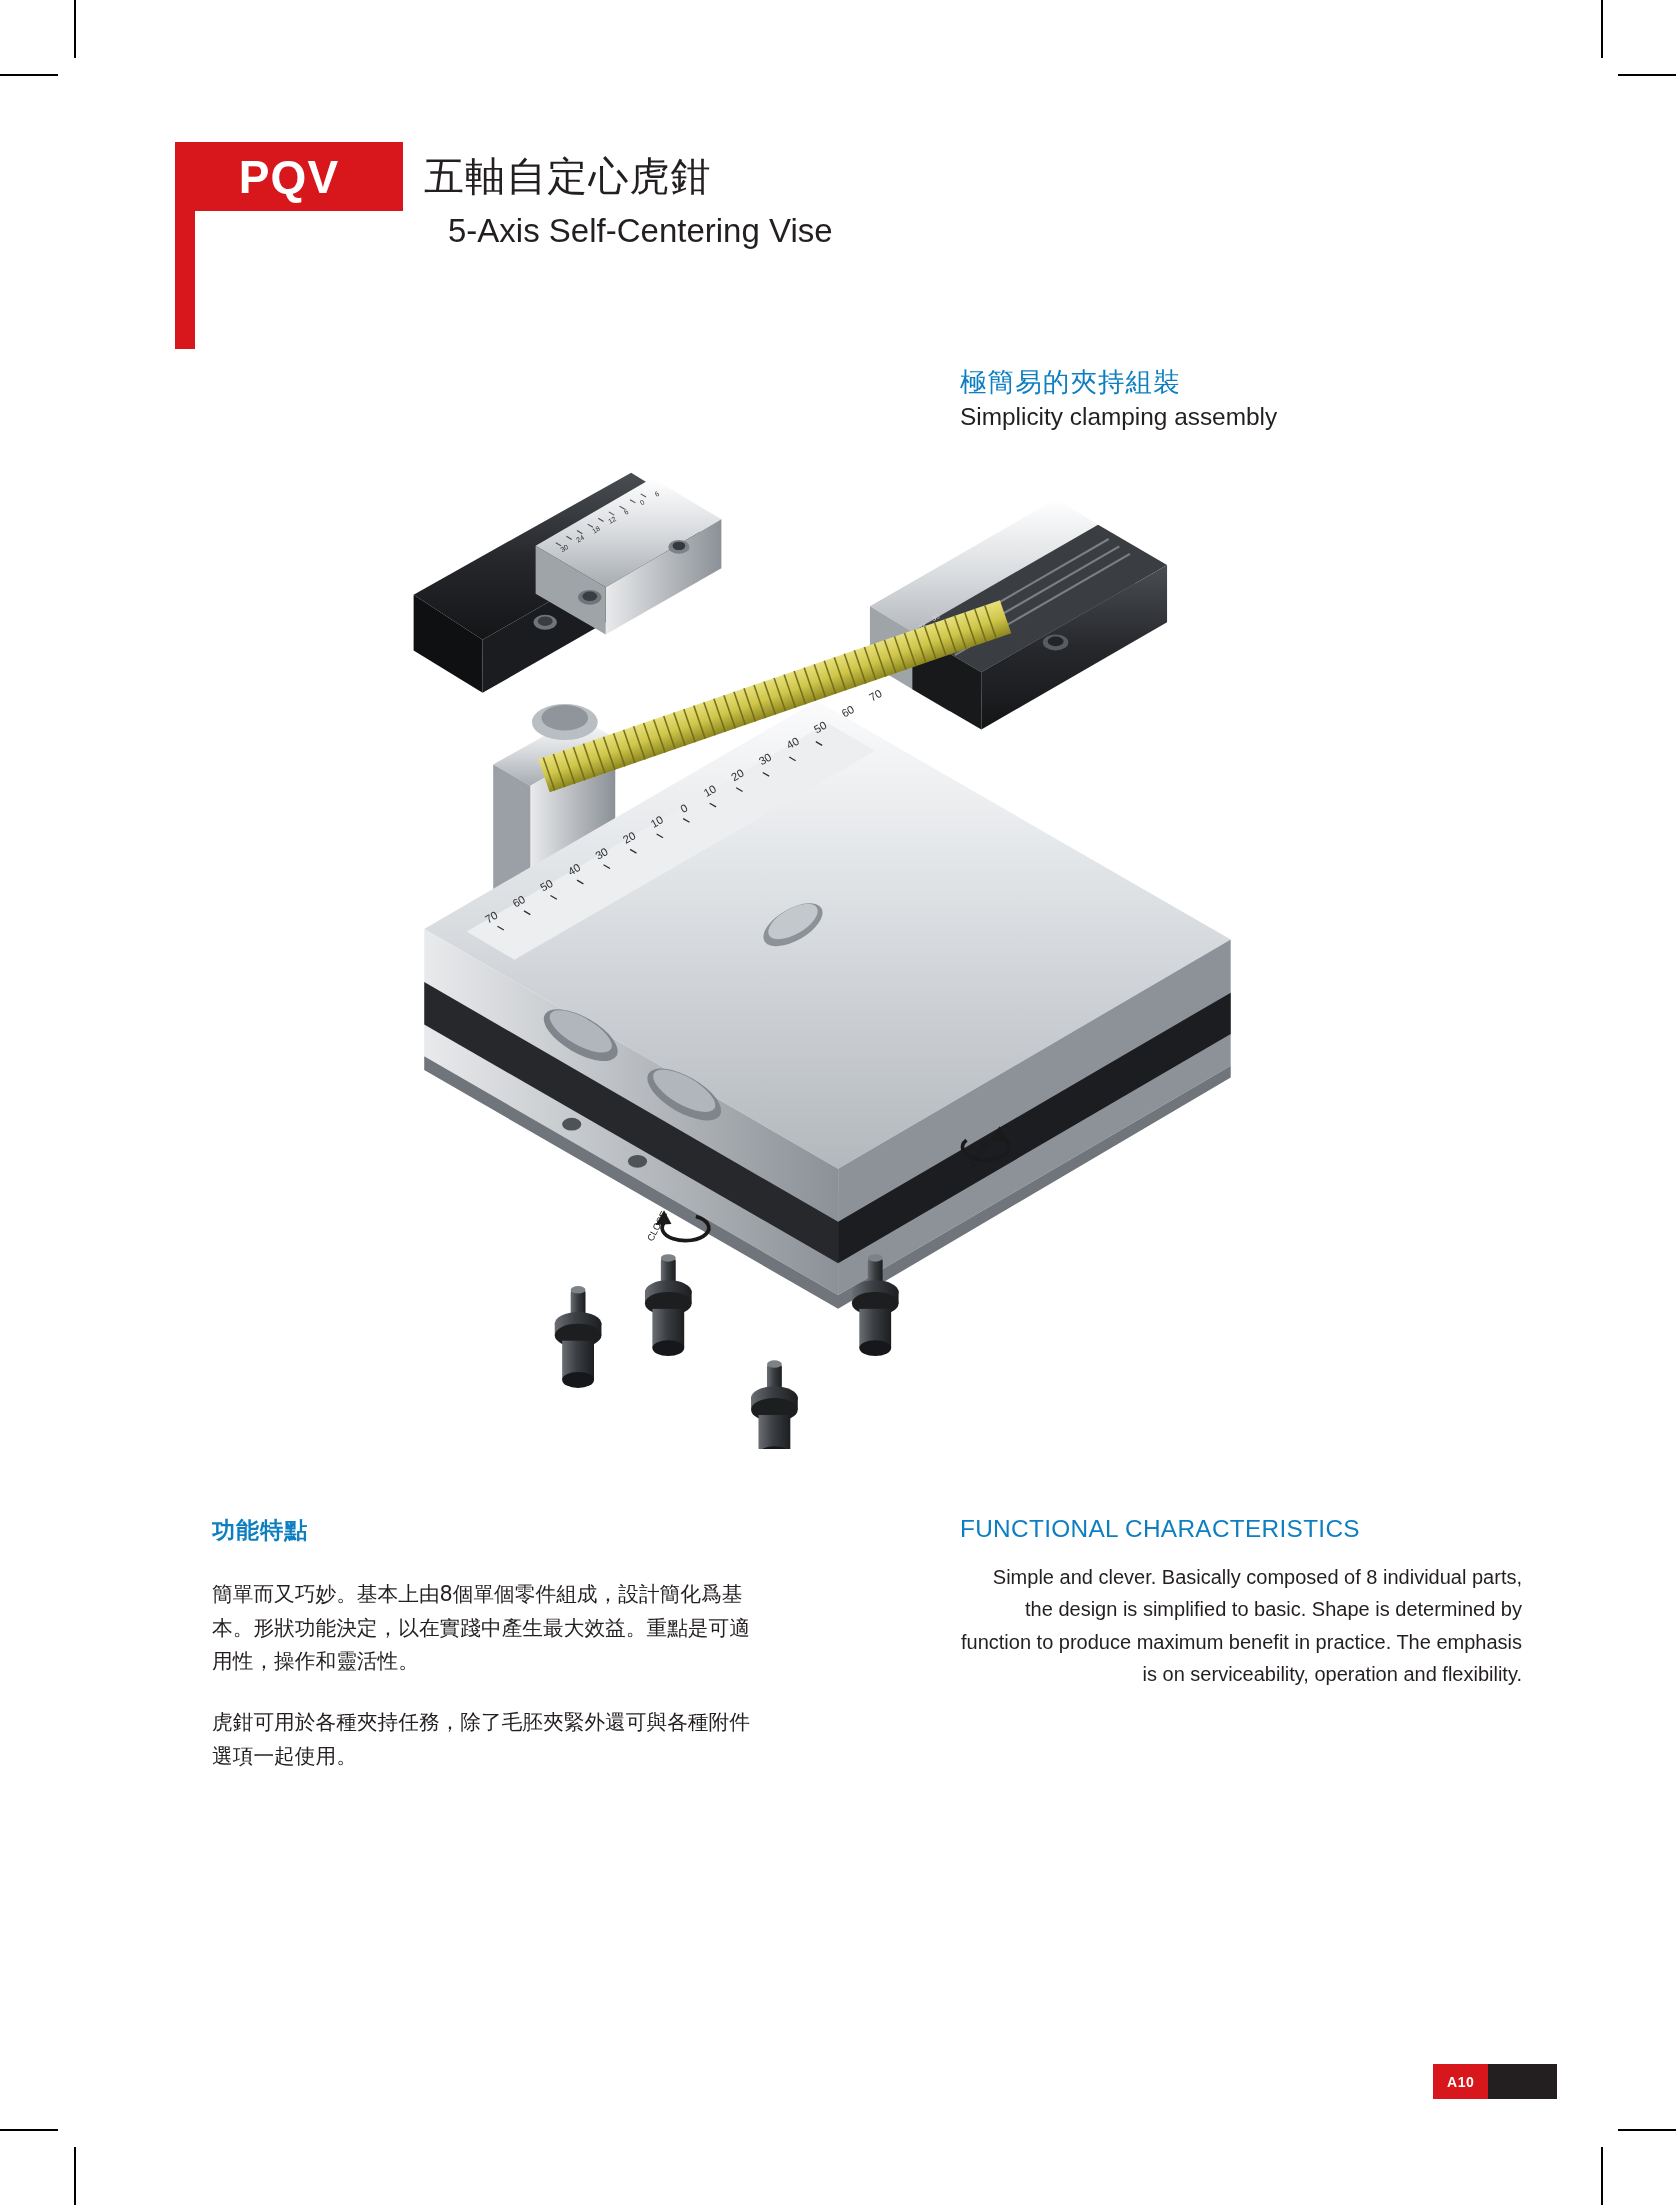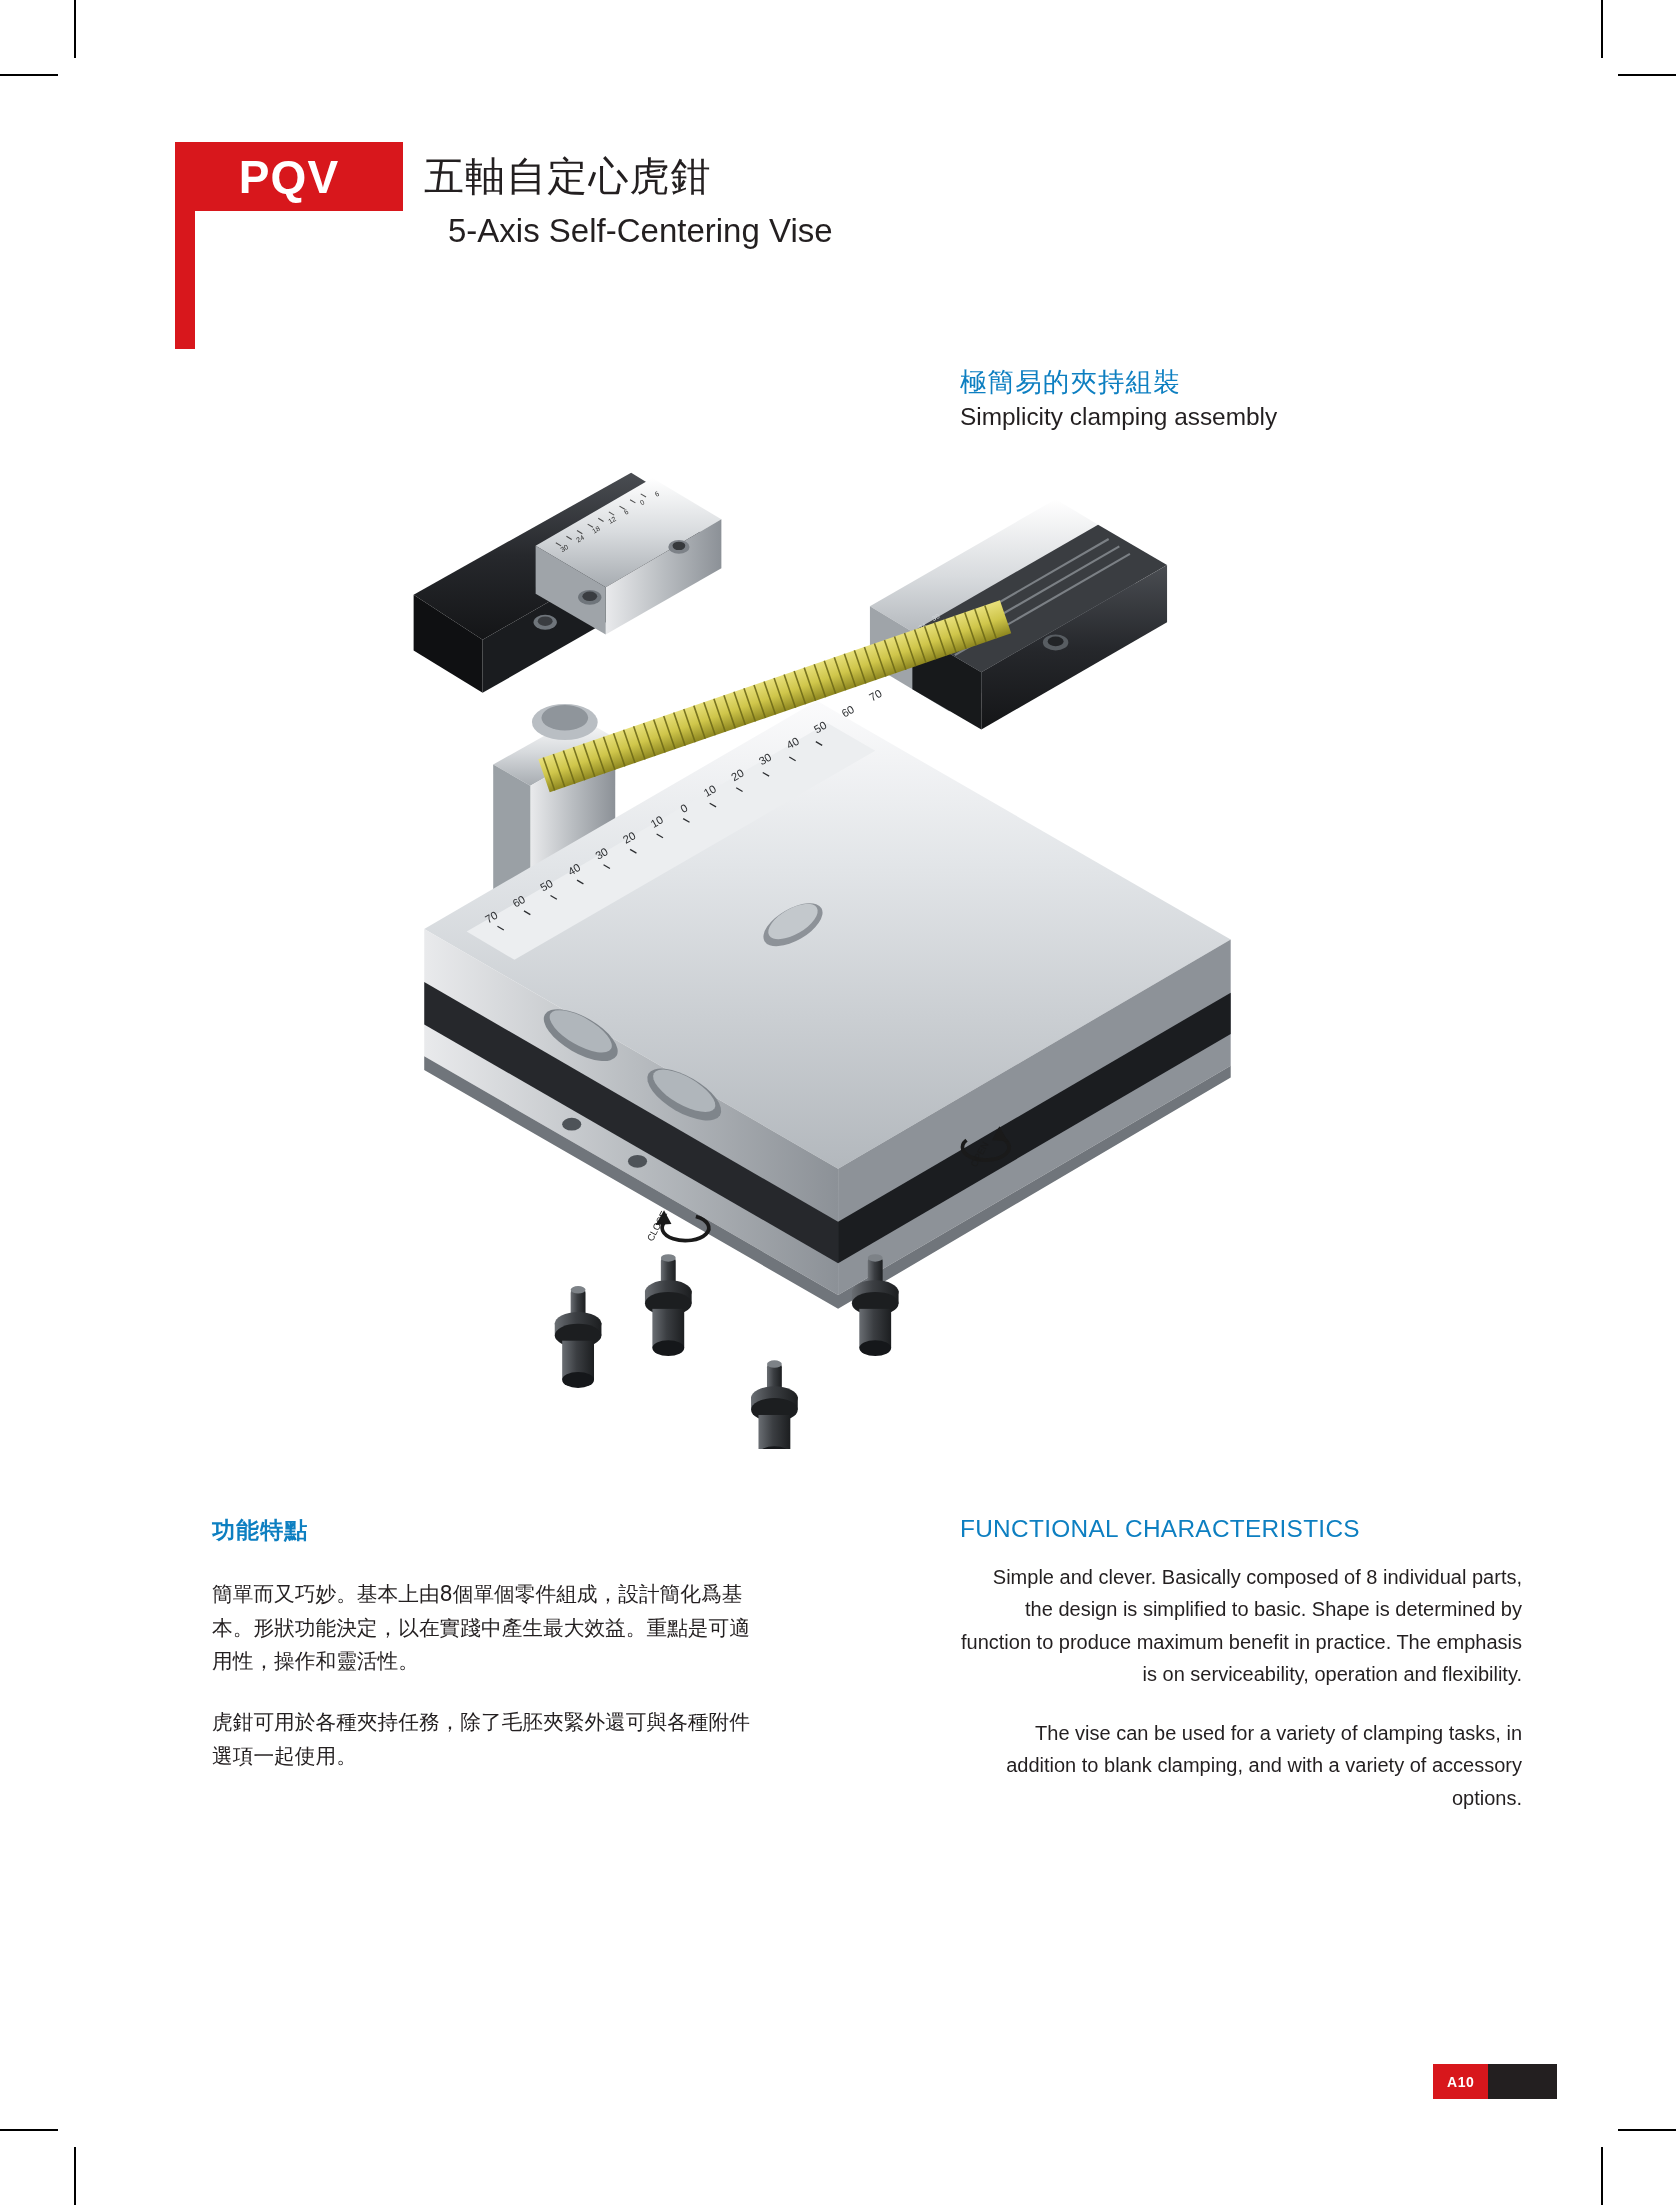--- a/index.html
+++ b/index.html
@@ -404,20 +404,19 @@
 
 <div class="col col-left">
   <div class="head-cn">功能特點</div>
   <p class="para-cn">簡單而又巧妙。基本上由8個單個零件組成，設計簡化爲基本。形狀功能決定，以在實踐中產生最大效益。重點是可適用性，操作和靈活性。</p>
   <p class="para-cn">虎鉗可用於各種夾持任務，除了毛胚夾緊外還可與各種附件選項一起使用。</p>
 </div>
 
 <div class="col col-right">
   <div class="head-en">FUNCTIONAL CHARACTERISTICS</div>
   <p class="para-en">Simple and clever. Basically composed of 8 individual parts, the design is simplified to basic. Shape is determined by function to produce maximum benefit in practice. The emphasis is on serviceability, operation and flexibility.</p>
-  <p class="para-en">The vise can be used for a variety of clamping tasks, in addition to blank clamping, and with a variety of accessory options.</p>
 </div>
 
 <div class="footer">
   <div class="pg">A10</div>
   <div class="bar"></div>
 </div>
 
 
 </body></html>

